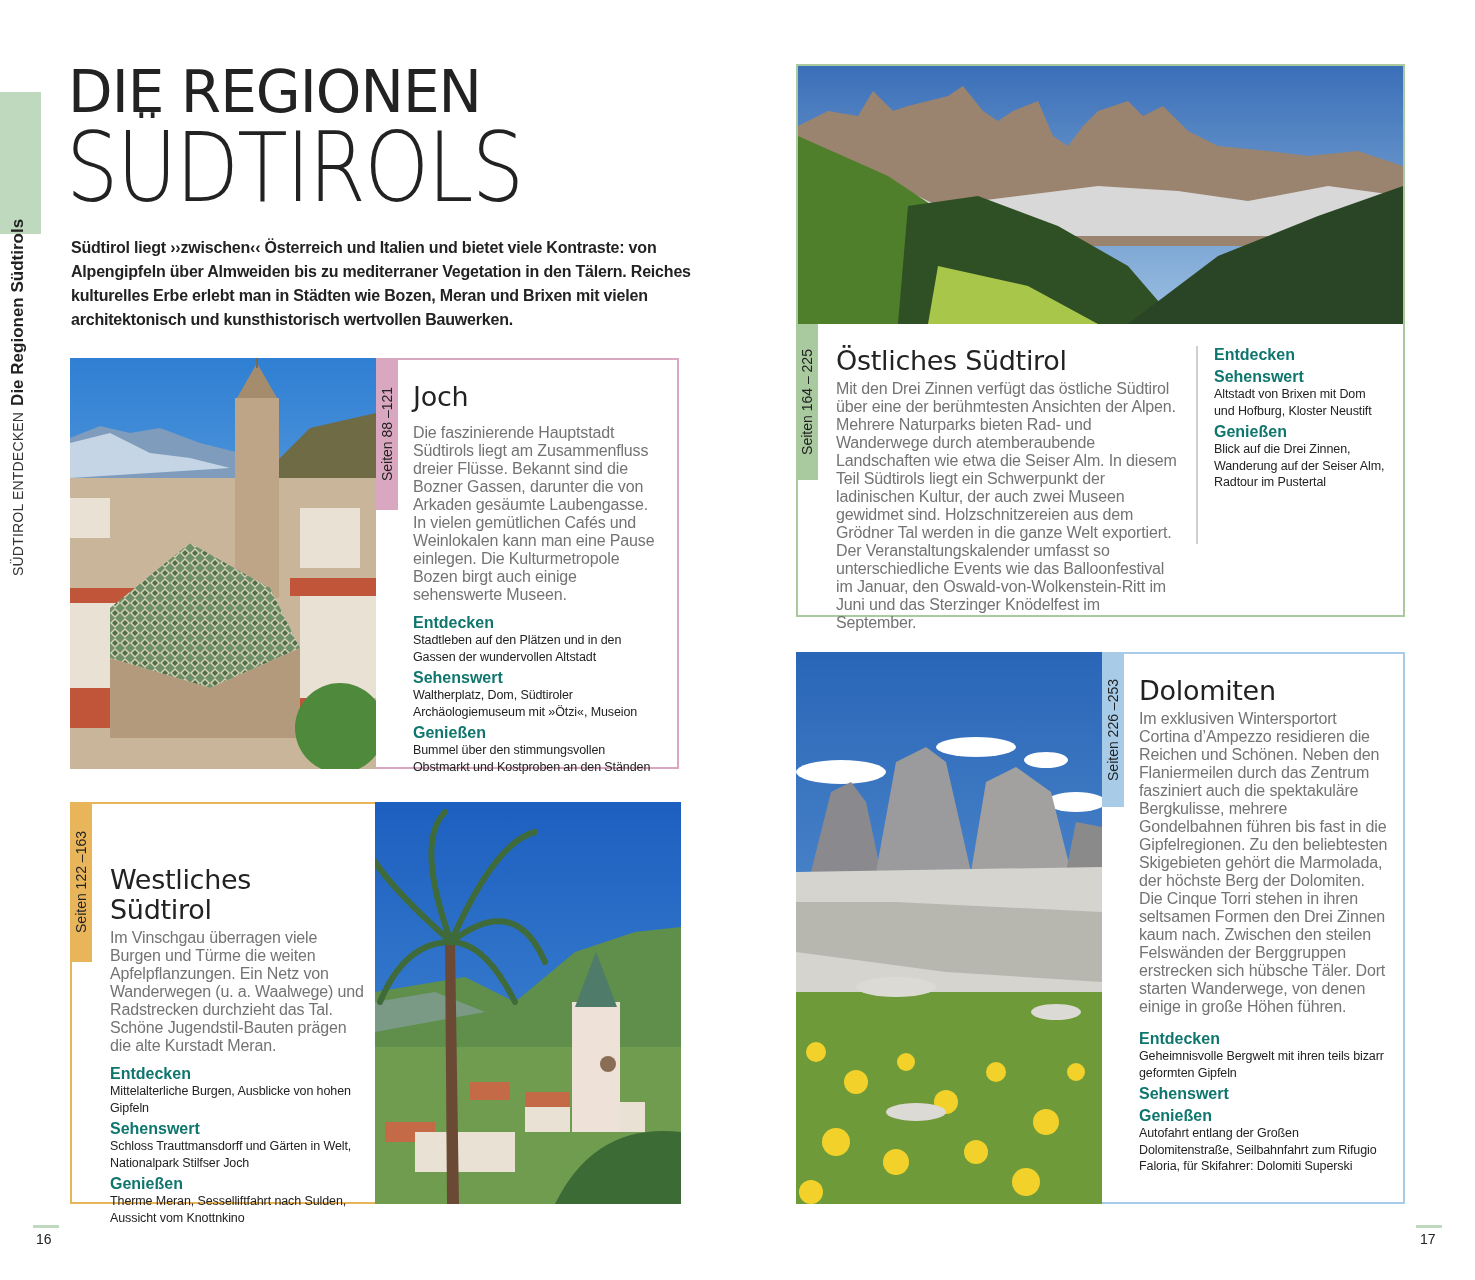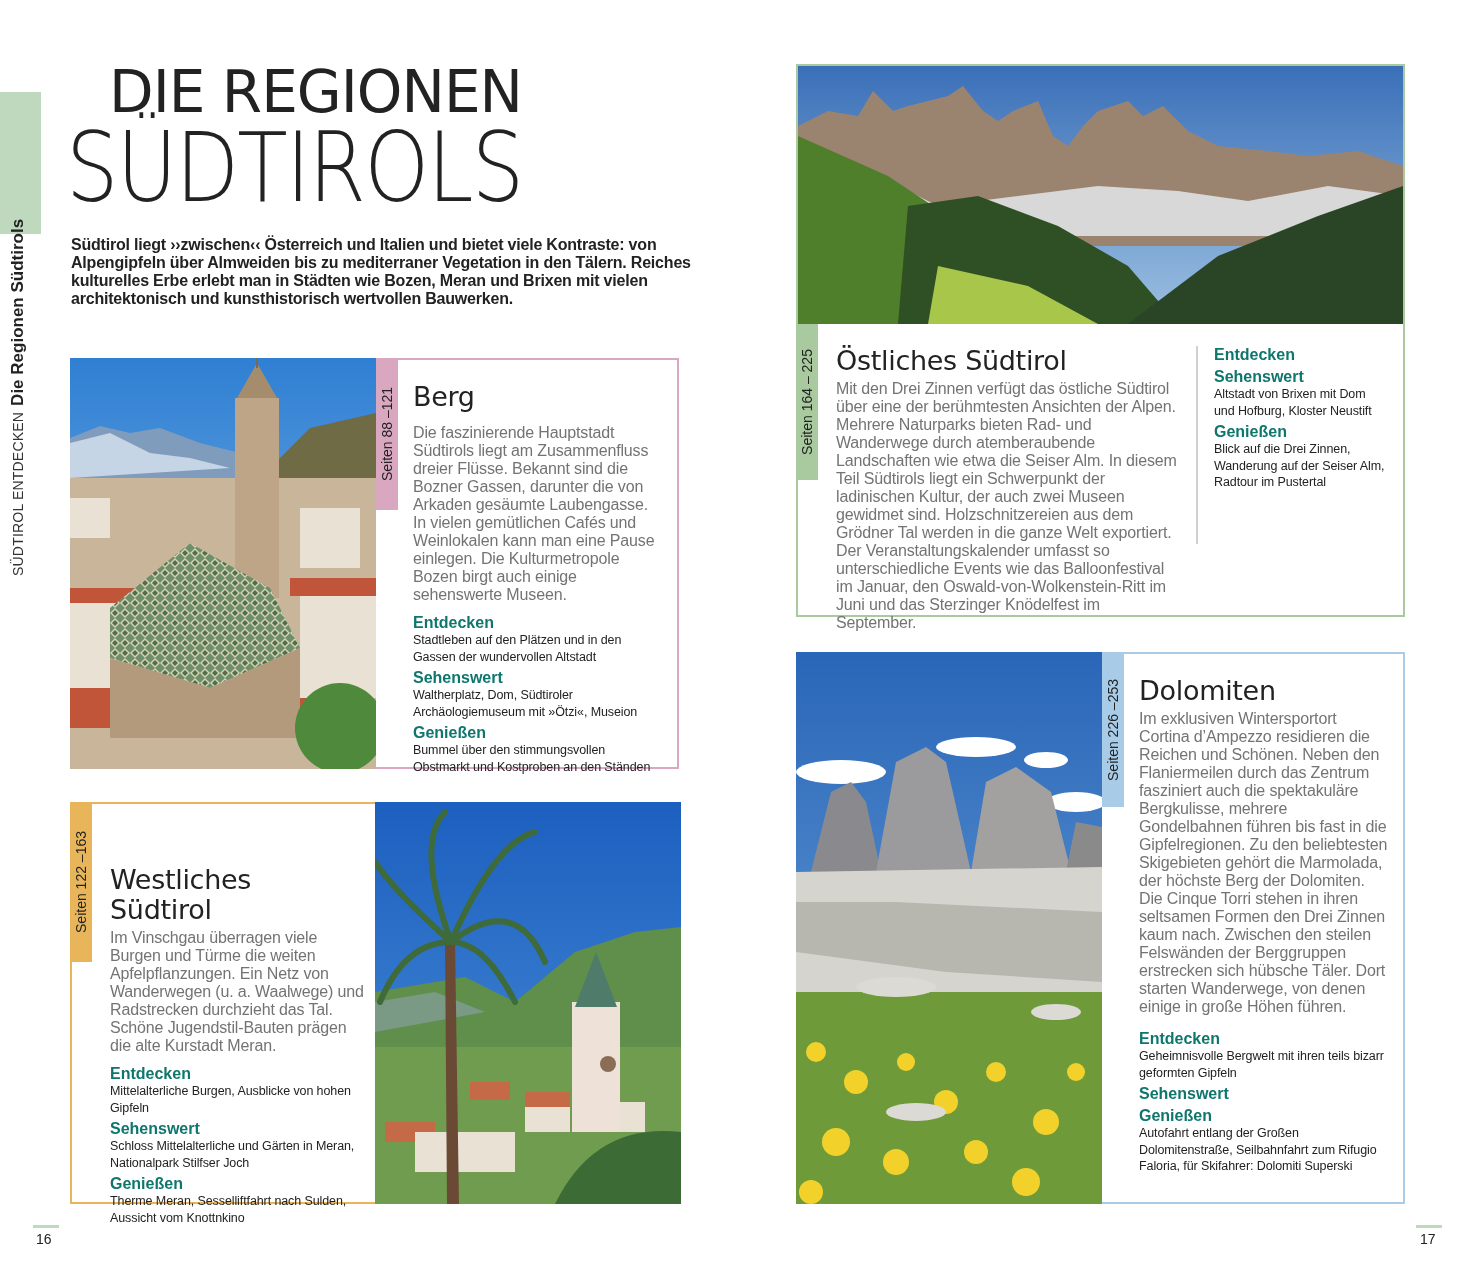--- a/index.html
+++ b/index.html
@@ -8,24 +8,24 @@
   .abs{position:absolute;}
 
   
   .side-tab{left:0;top:92px;width:41px;height:142px;background:#bfd9bf;}
   .side-label{left:8px;top:240px;width:60px;height:360px;}
   .side-label-inner{position:absolute;left:0;top:0;transform-origin:0 0;transform:translate(0,336px) rotate(-90deg);white-space:nowrap;font-family:"Liberation Sans",sans-serif;font-size:14px;color:#333;}
   .side-label-inner .small{letter-spacing:.2px;}
   .side-label-inner .big{font-size:17px;font-weight:bold;color:#222;margin-left:6px;}
 
   
-  .title1{left:68px;top:60px;font-family:"DejaVu Sans",sans-serif;font-size:58px;font-weight:normal;letter-spacing:-1px;color:#222;line-height:64px;margin-left:41px;}
+  .title1{left:68px;top:60px;font-family:"DejaVu Sans",sans-serif;font-size:58px;font-weight:normal;letter-spacing:-1px;color:#222;line-height:64px;}
   .title2{left:66px;top:118px;font-family:"DejaVu Sans",sans-serif;font-size:96px;font-weight:200;letter-spacing:-2px;color:#222;line-height:100px;-webkit-text-stroke:0;font-stretch:condensed;transform:scaleX(0.86);transform-origin:0 0;}
   .title2 span{font-weight:lighter;}
-  .intro{left:71px;top:236px;width:620px;font-family:"Liberation Sans",sans-serif;font-size:16px;font-weight:bold;line-height:18px;color:#222;letter-spacing:-.2px;}
+  .intro{left:71px;top:236px;width:620px;font-family:"Liberation Sans",sans-serif;font-size:16px;font-weight:bold;line-height:24px;color:#222;letter-spacing:-.2px;}
 
   
   .card{border:2px solid;background:#fff;}
   .photo{position:absolute;overflow:hidden;}
   .tab{position:absolute;}
   .tab span{position:absolute;left:50%;top:50%;white-space:nowrap;transform:translate(-50%,-50%) rotate(-90deg);font-family:"Liberation Sans",sans-serif;font-size:14px;color:#222;}
   .h-region{font-family:"DejaVu Sans",sans-serif;font-size:27px;color:#222;line-height:30px;letter-spacing:-.3px;}
   .body-text{font-family:"Liberation Sans",sans-serif;font-size:16px;line-height:18px;color:#737373;letter-spacing:-.15px;}
   .h-sub{font-family:"Liberation Sans",sans-serif;font-size:16px;font-weight:bold;line-height:18px;color:#0f766e;margin-top:10px;}
   .sub-text{font-family:"Liberation Sans",sans-serif;font-size:12.5px;line-height:16.5px;color:#222;letter-spacing:-.1px;}
@@ -84,21 +84,21 @@
       <line x1="187" y1="0" x2="187" y2="10" stroke="#7a6a55" stroke-width="2"></line>
       <path d="M40 250 L120 185 L200 230 L230 290 L140 330 L40 300Z" fill="url(#roof)"></path>
       <path d="M40 300 L140 330 L230 290 L230 380 L40 380Z" fill="#b49a7c"></path>
       <circle cx="270" cy="370" r="45" fill="#4f8a3c"></circle>
     </svg>
   </div>
   <div class="tab" style="left:304px;top:-2px;width:22px;height:152px;background:#d9a8c0;">
     <span>Seiten 88 –121</span>
   </div>
   <div class="abs" style="left:341px;top:22px;width:250px;">
-    <div class="h-region">Berg</div>
+    <div class="h-region">Joch</div>
     <p class="body-text" style="margin-top:12px;">Die faszinierende Hauptstadt Südtirols liegt am Zusammenfluss dreier Flüsse. Bekannt sind die Bozner Gassen, darunter die von Arkaden gesäumte Laubengasse. In vielen gemütlichen Cafés und Weinlokalen kann man eine Pause einlegen. Die Kulturmetropole Bozen birgt auch einige sehenswerte Museen.</p>
     <div style="margin-top:8px;">
       <div class="h-sub">Entdecken</div>
       <p class="sub-text">Stadtleben auf den Plätzen und in den Gassen der wundervollen Altstadt</p>
       <div class="h-sub" style="margin-top:4px;">Sehenswert</div>
       <p class="sub-text">Waltherplatz, Dom, Südtiroler Archäologiemuseum mit »Ötzi«, Museion</p>
       <div class="h-sub" style="margin-top:4px;">Genießen</div>
       <p class="sub-text">Bummel über den stimmungsvollen Obstmarkt und Kostproben an den Ständen</p>
     </div>
   </div>
@@ -108,21 +108,21 @@
   <div class="tab" style="left:-2px;top:-2px;width:22px;height:160px;background:#e8b55a;">
     <span>Seiten 122 –163</span>
   </div>
   <div class="abs" style="left:38px;top:22px;width:260px;margin-top:39px;">
     <div class="h-region" style="width:170px;">Westliches Südtirol</div>
     <p class="body-text" style="margin-top:4px;">Im Vinschgau überragen viele Burgen und Türme die weiten Apfelpflanzungen. Ein Netz von Wanderwegen (u. a. Waalwege) und Radstrecken durchzieht das Tal. Schöne Jugendstil-Bauten prägen die alte Kurstadt Meran.</p>
     <div style="margin-top:8px;">
       <div class="h-sub">Entdecken</div>
       <p class="sub-text">Mittelalterliche Burgen, Ausblicke von hohen Gipfeln</p>
       <div class="h-sub" style="margin-top:4px;">Sehenswert</div>
-      <p class="sub-text">Schloss Mittelalterliche und Gärten in Meran, Nationalpark Stilfser Joch</p>
+      <p class="sub-text">Schloss Trauttmansdorff und Gärten in Welt, Nationalpark Stilfser Joch</p>
       <div class="h-sub" style="margin-top:4px;">Genießen</div>
       <p class="sub-text">Therme Meran, Sesselliftfahrt nach Sulden, Aussicht vom Knottnkino</p>
     </div>
   </div>
   <div class="photo" style="left:303px;top:-2px;width:306px;height:402px;">
     <svg width="306" height="402" viewBox="0 0 306 402" preserveAspectRatio="none">
       <defs>
           <linearGradient id="mesky" x1="0" y1="0" x2="0" y2="1">
             <stop offset="0" stop-color="#1d5fbf"></stop>
             <stop offset="1" stop-color="#4a90d9"></stop>

